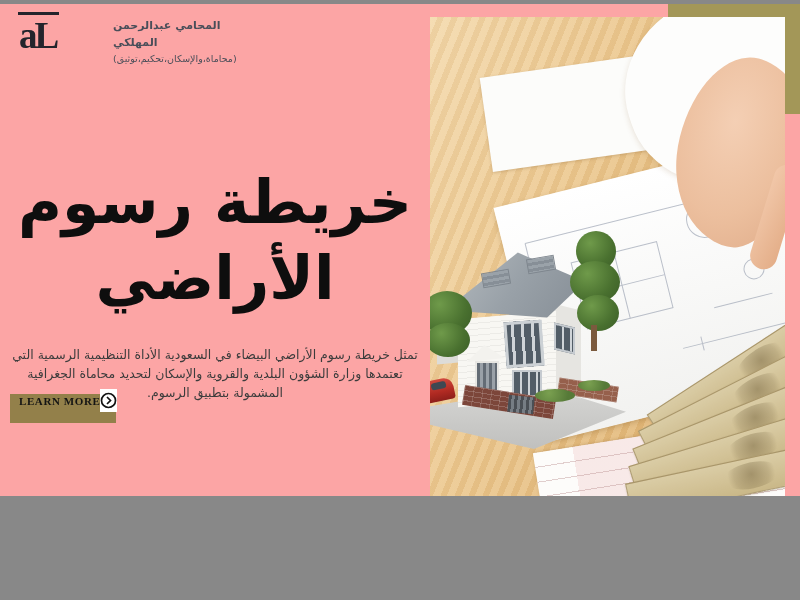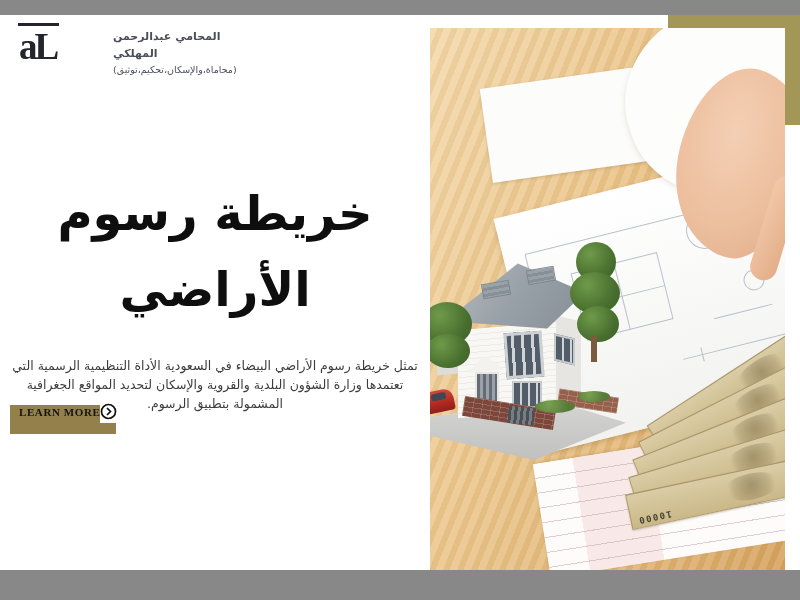--- a/index.html
+++ b/index.html
@@ -4,38 +4,38 @@
 <style>
   :root{
     --accent-gold:#a39758;
     --button-gold:#93804a;
     --heading-color:#0e0e0e;
     --body-text-color:#3c3c3c;
     --logo-text-color:#494e59;
   }
   *{margin:0;padding:0;box-sizing:border-box}
   body{background:#888;font-family:"DejaVu Sans",sans-serif}
-  .page{position:relative;width:800px;height:555px;background:#ffffff;overflow:hidden;margin:15px auto}
+  .page{position:relative;width:800px;height:492px;background:#fca5a5;overflow:hidden;margin:4px auto}
 
   
   .gold-rect{position:absolute;left:668px;top:0;width:132px;height:110px;background:var(--accent-gold)}
   .gold-bar{position:absolute;left:430px;top:583px;width:355px;height:5px;background:var(--accent-gold)}
 
   
   .logo{position:absolute;left:18px;top:8px;width:240px;height:52px}
   .logo-mark{position:absolute;left:0;top:0;font-family:"Liberation Serif","DejaVu Serif",serif;
     font-weight:bold;font-size:37px;line-height:42px;letter-spacing:-3px;color:#23242c;
     border-top:3px solid #23242c;padding:0 3px 0 1px}
   .logo-text{position:absolute;left:95px;top:5px;width:140px;direction:rtl;text-align:left;color:var(--logo-text-color)}
   .logo-name{font-size:11px;font-weight:bold;line-height:17px}
   .logo-services{font-size:9.5px;line-height:15px}
 
   
   .hero-title{position:absolute;top:160px;left:0;width:430px;text-align:center;direction:rtl;
-    color:var(--heading-color);font-weight:bold;font-size:48px;line-height:76px}
+    color:var(--heading-color);font-weight:bold;font-size:60px;line-height:76px}
   .hero-desc{position:absolute;top:341px;left:5px;width:420px;text-align:center;direction:rtl;
     color:var(--body-text-color);font-size:12.5px;line-height:19px}
 
   
   .cta{position:absolute;left:10px;top:390px;width:106px;height:29px;background:var(--button-gold);
     border:none;display:flex;align-items:center;justify-content:space-between;padding:0 3px 16px 9px;cursor:pointer}
   .cta-label{font-family:"Liberation Serif","DejaVu Serif",serif;font-size:11px;font-weight:bold;
     letter-spacing:.6px;color:#141414;white-space:nowrap}
   .cta-icon-box{width:23px;height:23px;background:#ffffff;display:flex;align-items:center;justify-content:center}
 
@@ -140,21 +140,21 @@
     <div class="logo-text">
       <div class="logo-name">المحامي عبدالرحمن المهلكي</div>
       <div class="logo-services">(محاماة،والإسكان،تحكيم،توثيق)</div>
     </div>
   </div>
 
   <h1 class="hero-title">
     <div>خريطة رسوم الأراضي</div>
   </h1>
 
-  <p class="hero-desc">تمثل خريطة رسوم الأراضي البيضاء في السعودية الأداة التنظيمية الرسمية التي تعتمدها وزارة الشؤون البلدية والقروية والإسكان لتحديد المواقع الجغرافية المشمولة بتطبيق الرسوم.</p>
+  <p class="hero-desc">تمثل خريطة رسوم الأراضي البيضاء في السعودية الأداة التنظيمية الرسمية التي تعتمدها وزارة الشؤون البلدية والقروية والإسكان لتحديد محاماة الجغرافية المشمولة بتطبيق الرسوم.</p>
 
   <button class="cta">
     <span class="cta-label">LEARN MORE</span>
     <span class="cta-icon-box">
       <svg width="17" height="17" viewBox="0 0 17 17">
         <circle cx="8.5" cy="8.5" r="7" fill="none" stroke="#111" stroke-width="1.7"></circle>
         <path d="M7 5 L10.5 8.5 L7 12" fill="none" stroke="#111" stroke-width="1.7"></path>
       </svg>
     </span>
   </button>

